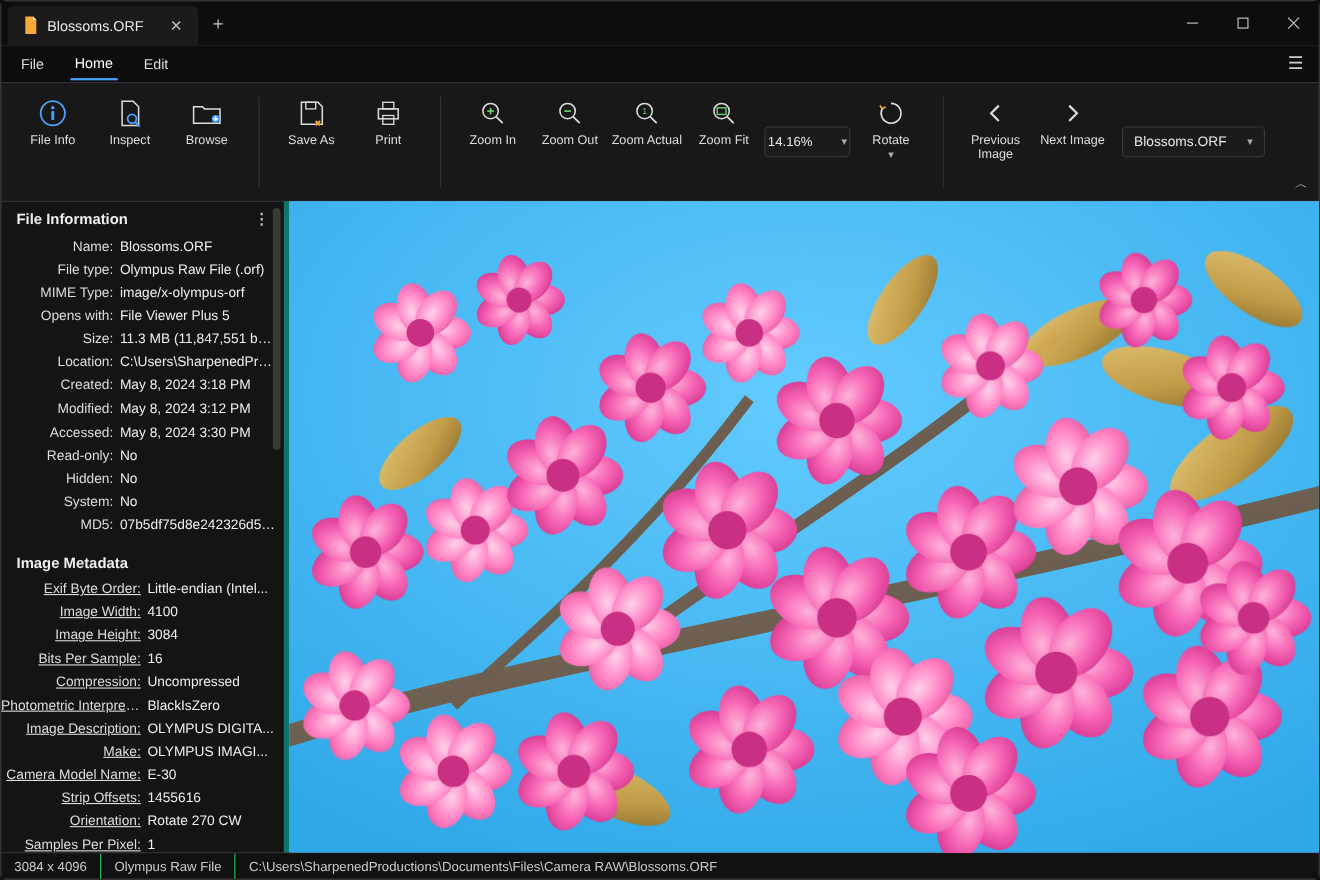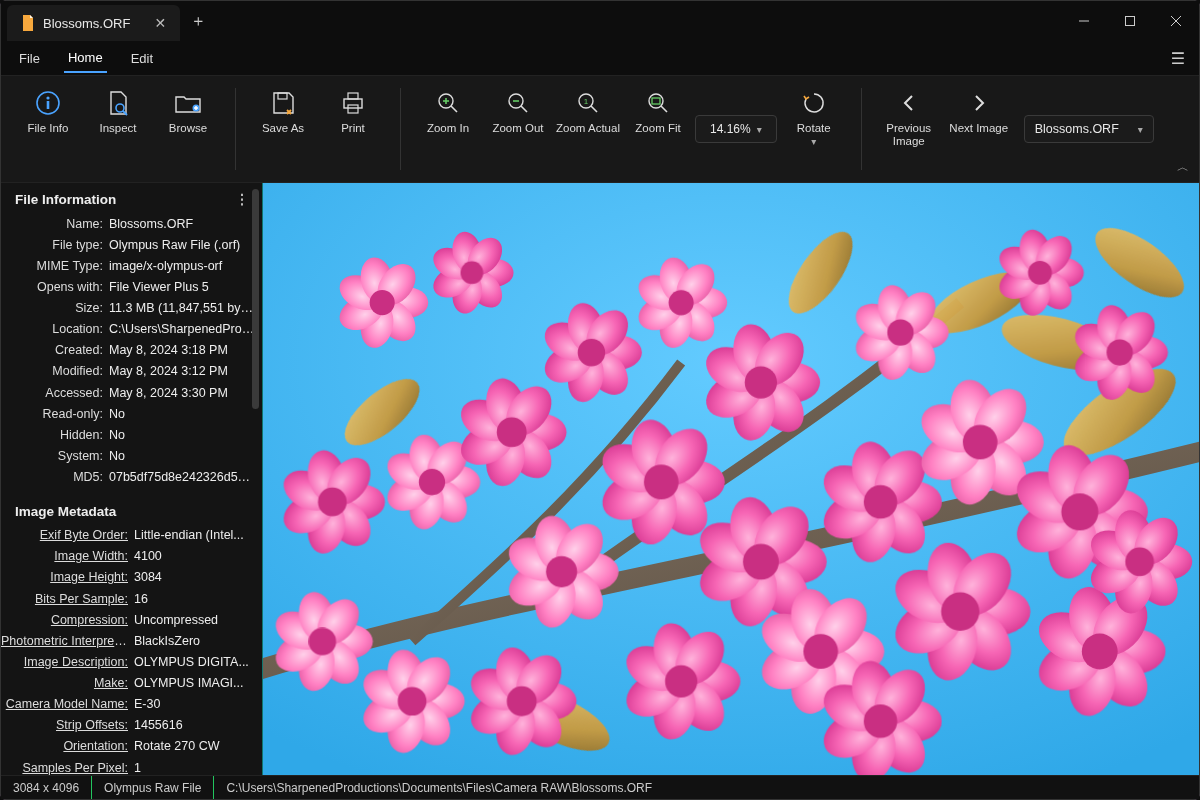--- a/index.html
+++ b/index.html
@@ -18,27 +18,27 @@
   .menuitem { padding:6px 4px; color:#ddd; cursor:pointer; }
   .menuitem.active { color:#fff; border-bottom:2px solid #4aa3ff; }
   .hamburger { margin-left:auto; font-size:16px; color:#ccc; cursor:pointer; }
   
   .ribbon { height:108px; display:flex; align-items:stretch; background:#181818; border-top:1px solid #222; border-bottom:1px solid #222; padding:6px 8px; gap:6px; position:relative; }
   .rgroup { display:flex; align-items:flex-start; gap:4px; padding:0 6px; }
   .divider { width:1px; background:#333; margin:6px 2px; }
   .rbtn { display:flex; flex-direction:column; align-items:center; justify-content:flex-start; width:66px; padding-top:6px; gap:4px; cursor:pointer; border-radius:4px; }
   .rbtn .ricon { height:30px; display:flex; align-items:center; justify-content:center; }
   .rbtn .rlabel { font-size:11.5px; color:#ddd; text-align:center; line-height:1.15; white-space:pre-line; }
-  .zoomsel { align-self:center; display:flex; align-items:center; gap:6px; padding:6px 14px; border:1px solid #3a3a3a; border-radius:4px; font-size:12px; cursor:pointer; background:#1b1b1b; min-width:78px; justify-content:space-between;}
+  .zoomsel { align-self:center; display:flex; align-items:center; gap:6px; padding:6px 2px; border:1px solid #3a3a3a; border-radius:4px; font-size:12px; cursor:pointer; background:#1b1b1b; min-width:78px; justify-content:space-between;}
   .filesel { align-self:center; display:flex; align-items:center; gap:6px; padding:6px 10px; border:1px solid #3a3a3a; border-radius:4px; font-size:12.5px; cursor:pointer; background:#1b1b1b; min-width:130px; justify-content:space-between; margin-left:8px;}
   .caret { font-size:10px; color:#aaa; }
   .ribbon-collapse { position:absolute; right:10px; bottom:6px; font-size:12px; color:#aaa; cursor:pointer; }
   
   .body { flex:1; display:flex; min-height:0; }
-  .sidebar { width:262px; background:#141414; border-right:1px solid #0f766e; display:flex; flex-direction:column; color:#ddd; font-size:12.5px; position:relative; overflow:hidden;}
+  .sidebar { width:262px; background:#141414; border-right:5px solid #0f766e; display:flex; flex-direction:column; color:#ddd; font-size:12.5px; position:relative; overflow:hidden;}
   .section-head { display:flex; align-items:center; justify-content:space-between; padding:8px 12px 6px 14px; font-size:13.5px; font-weight:600; color:#eee;}
   .dots { font-size:14px; color:#bbb; cursor:pointer; letter-spacing:1px;}
   .kvlist { padding:0 6px 8px 0;}
   .kv { display:flex; align-items:baseline; padding:1.5px 0; line-height:1.45;}
   .kv .k { width:108px; min-width:108px; text-align:right; padding-right:6px; color:#ddd; font-size:12.5px; white-space:nowrap; overflow:hidden; text-overflow:ellipsis;}
   .kv .v { flex:1; color:#eee; font-size:12.5px; white-space:nowrap; overflow:hidden; text-overflow:ellipsis;}
   .meta .kv .k { width:133px; min-width:133px;text-decoration:underline; }
   .scrollbar { position:absolute; right:3px; top:6px; bottom:6px; width:7px; background:transparent;}
   .scrollthumb { position:absolute; right:0; top:0; width:7px; height:220px; background:#3a3a3a; border-radius:4px;}
   

